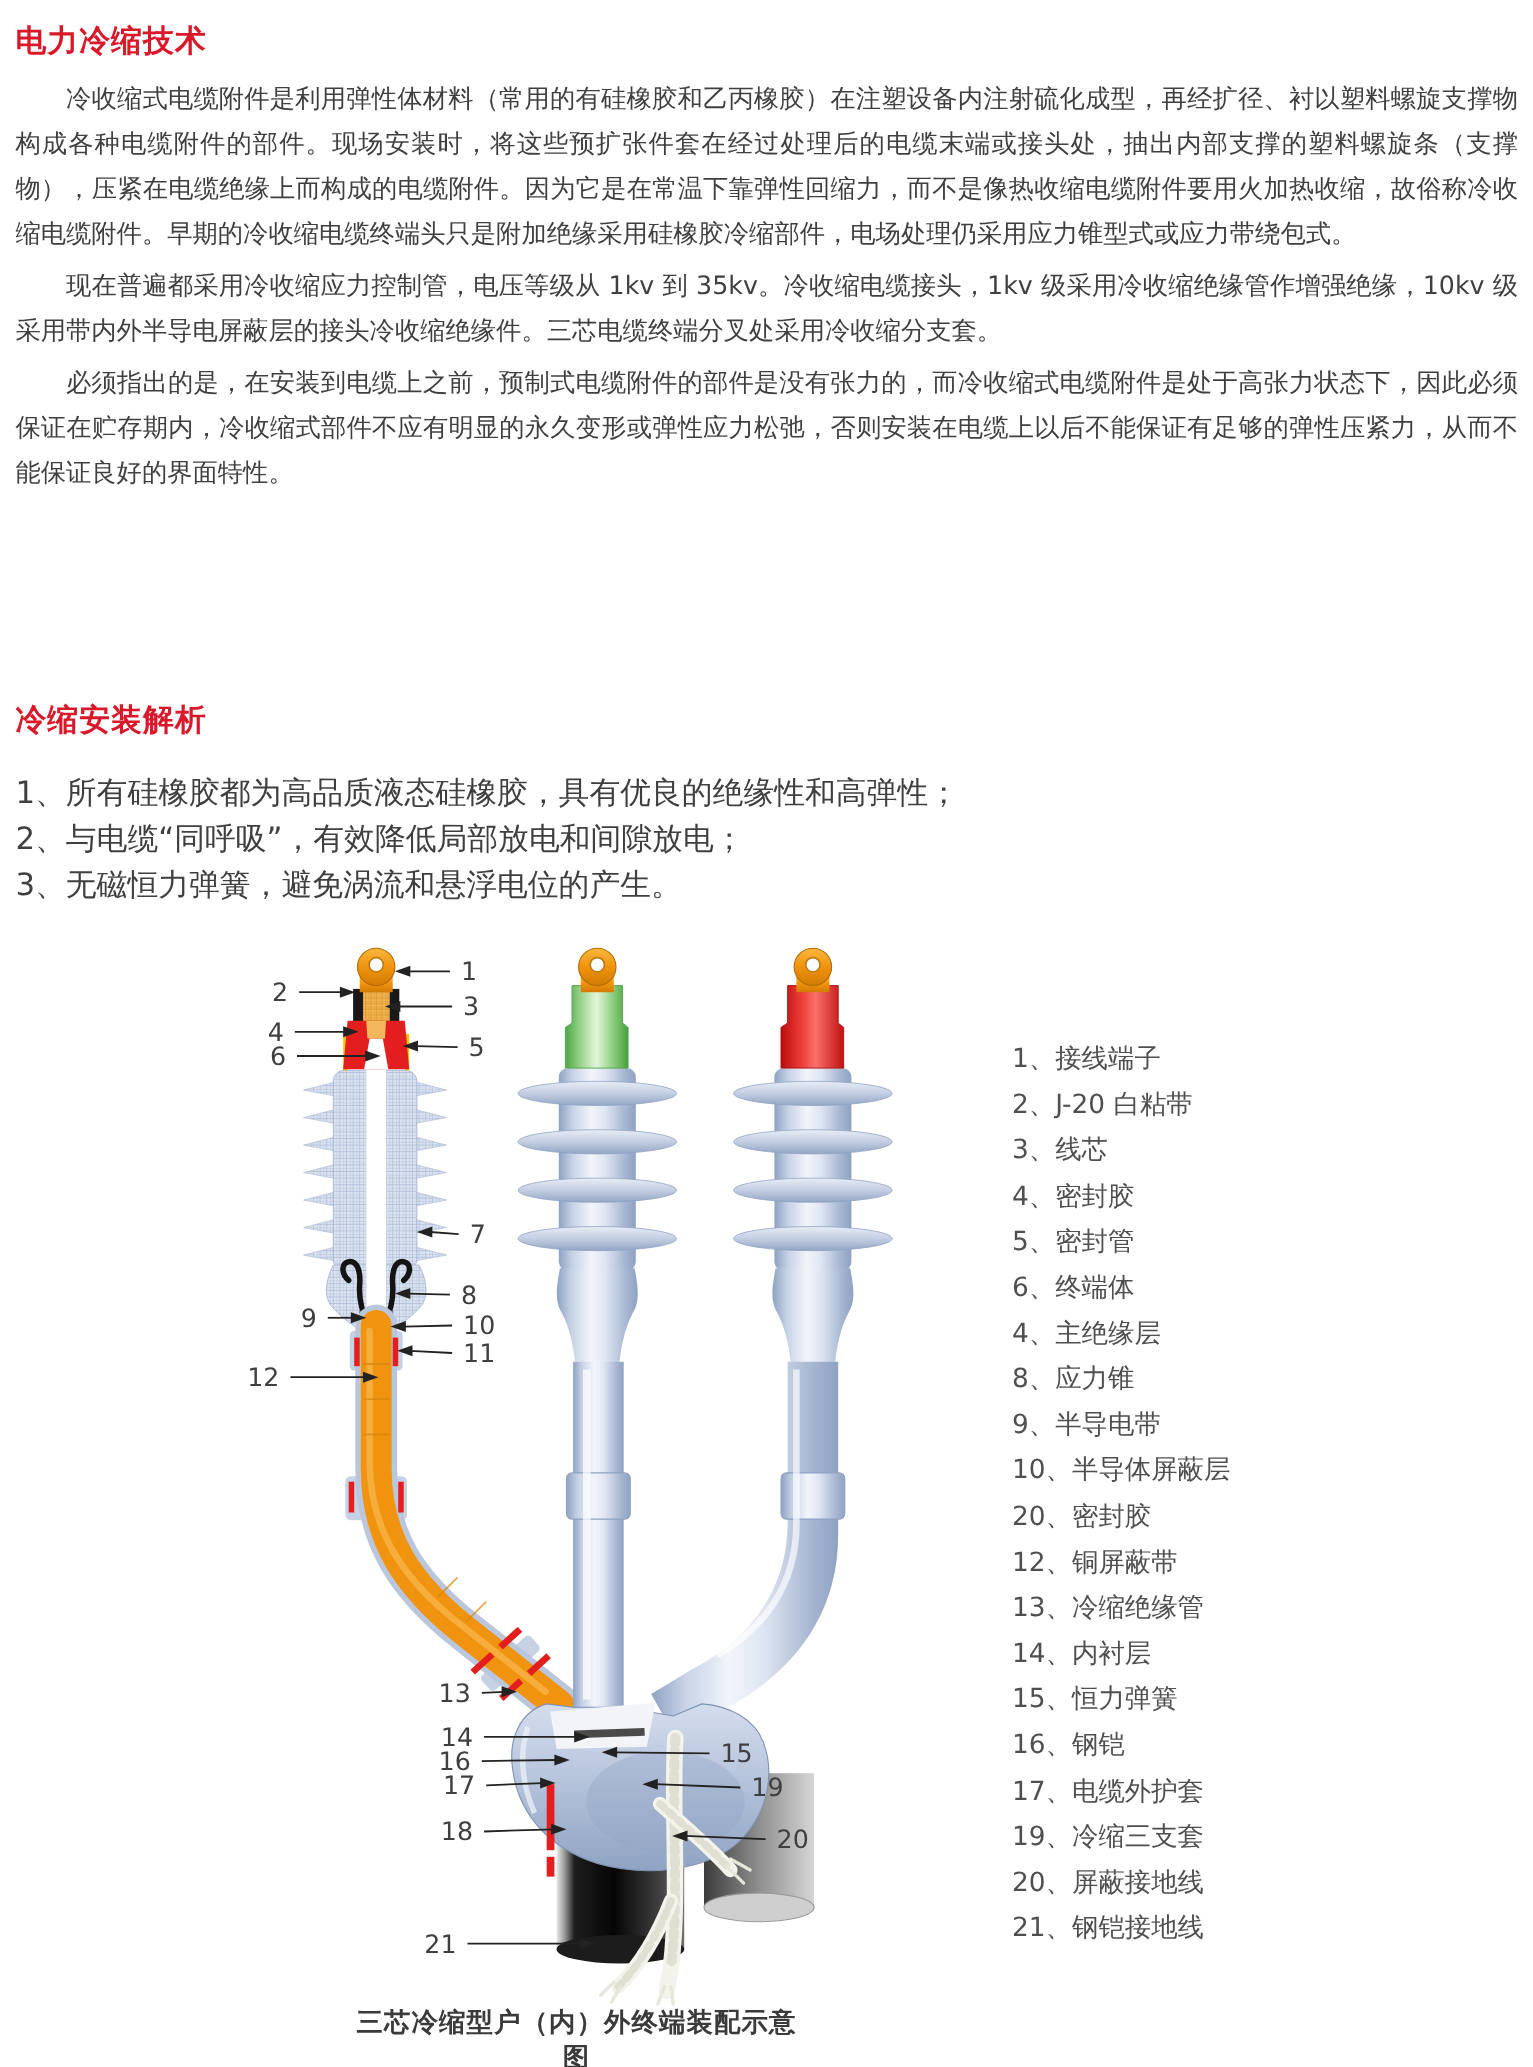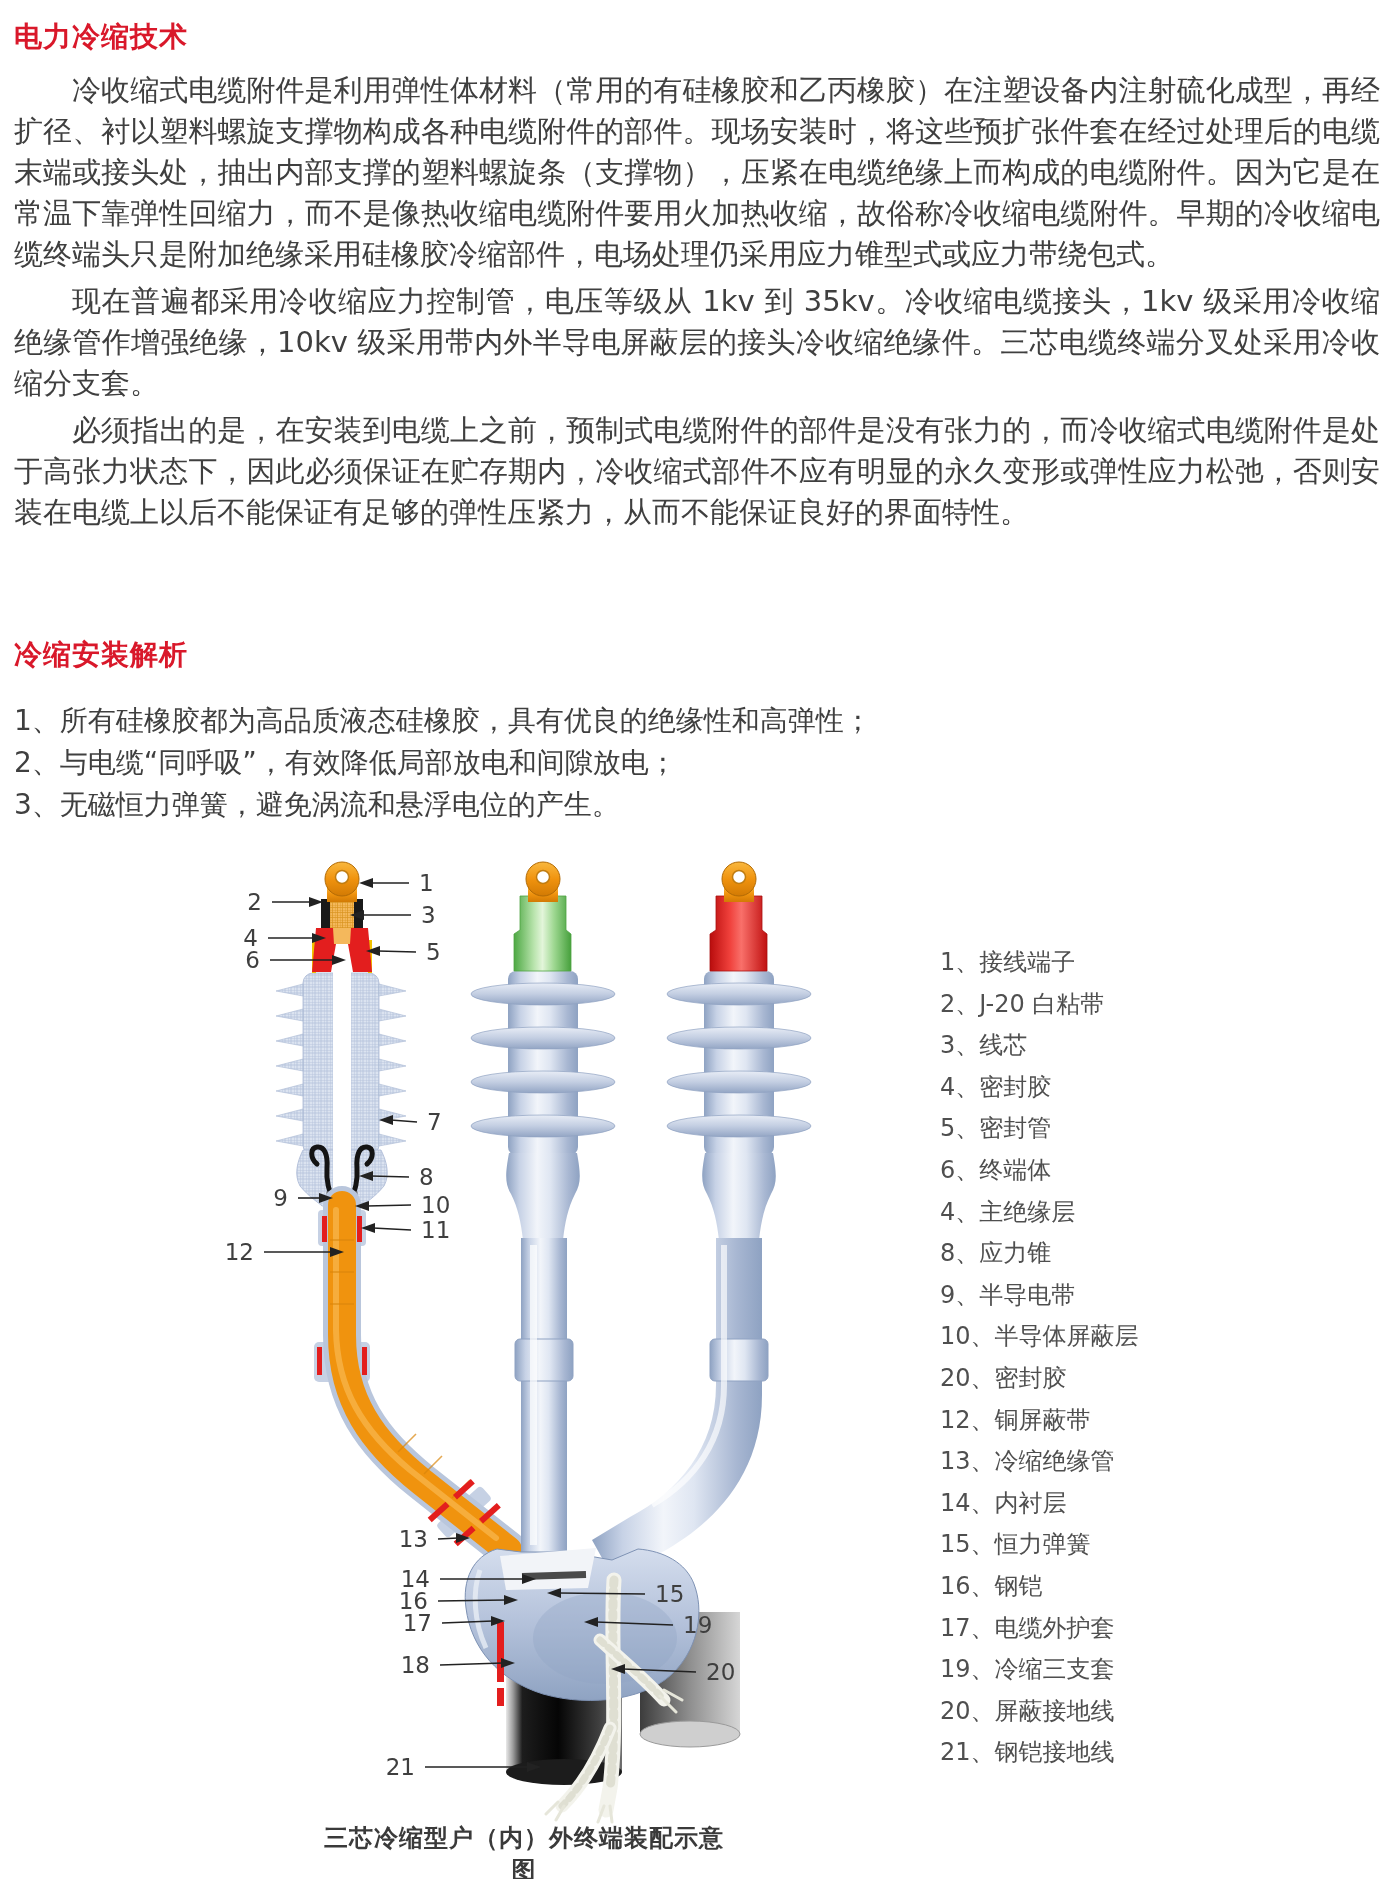--- a/index.html
+++ b/index.html
@@ -9,29 +9,29 @@
     overflow:hidden;
   }
   .h-red{
     position:absolute;left:14px;margin:0;
     color:#d9182a;font-size:28px;font-weight:bold;letter-spacing:1px;
   }
   #sec1-title{top:18px;}
   #sec2-title{top:636px;}
   #p-wrap{
     position:absolute;left:14px;top:70px;width:1366px;
-    font-size:29px;line-height:41px;text-align:justify;color:#3f3f3f;
+    font-size:23px;line-height:41px;text-align:justify;color:#3f3f3f;
   }
   #p-wrap p{margin:0 0 6px 0;text-indent:2em;}
   #list-wrap{
     position:absolute;left:14px;top:700px;width:1000px;
     font-size:28px;line-height:42px;color:#3f3f3f;
   }
   #legend{
-    position:absolute;left:940px;top:942px;
+    position:absolute;left:920px;top:942px;
     font-size:24px;line-height:41.6px;color:#4f4f4f;white-space:nowrap;
   }
   #caption{
     position:absolute;left:324px;top:1822px;width:400px;text-align:center;
     font-size:24px;font-weight:600;color:#3a3a3a;letter-spacing:1px;
   }
   #diagram{position:absolute;left:0;top:0;}
   .callout-text{font-size:23px;fill:#3f3f3f;}
 </style>
 </head>

